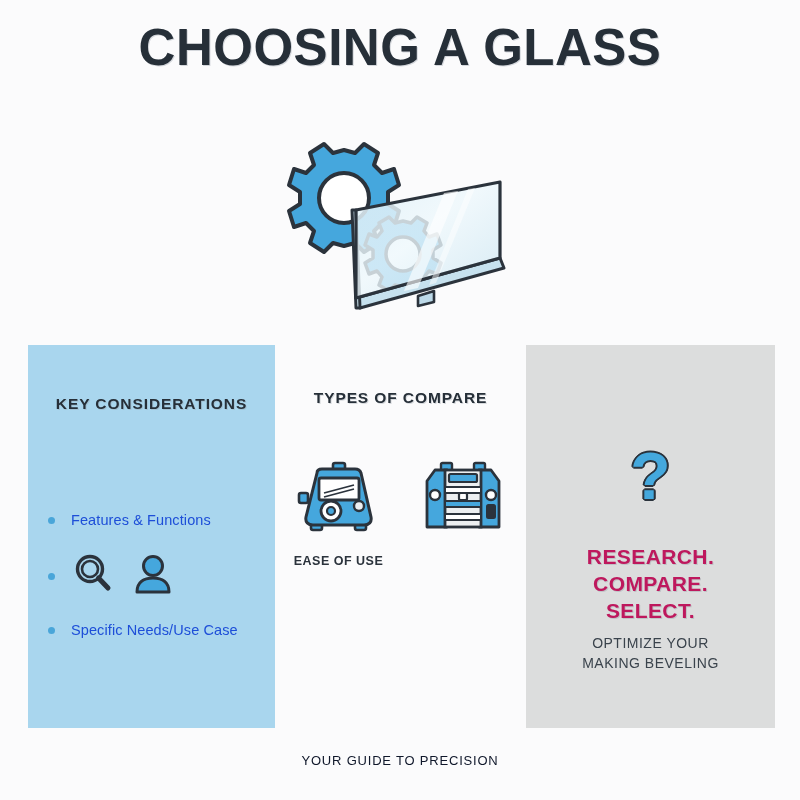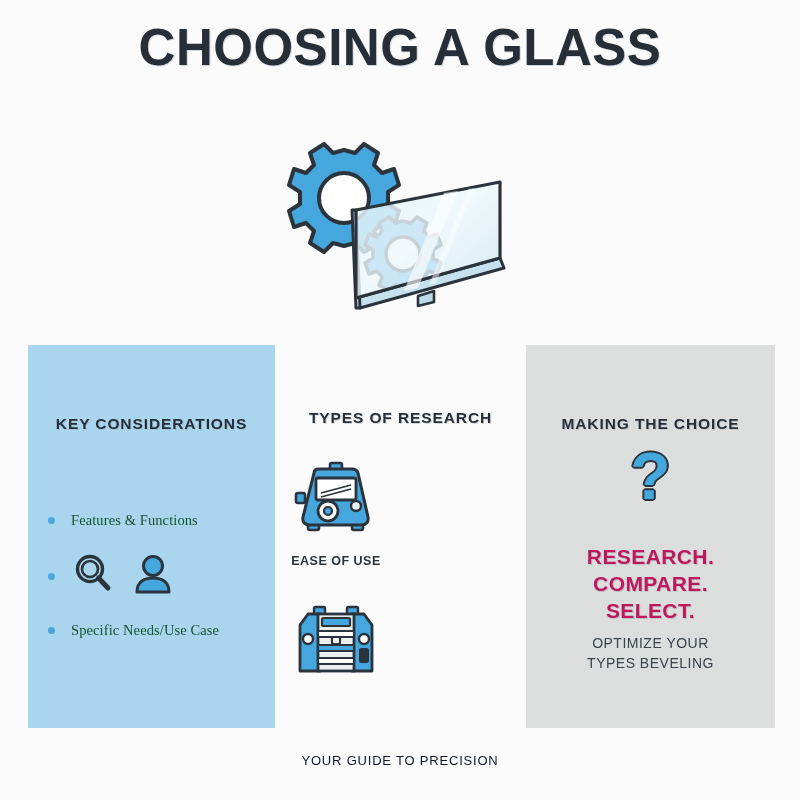--- a/index.html
+++ b/index.html
@@ -72,21 +72,20 @@
   .panel-heading {
     position: absolute;
     left: 0;
     width: 100%;
     text-align: center;
     font-size: 15.5px;
     font-weight: bold;
     letter-spacing: 0.9px;
     color: #262f38;
     text-shadow: 1px 1px 0 rgba(150,158,166,0.35);
-    margin-top: 20px;
   }
   .panel-left .panel-heading { top: 50px; }
   .panel-mid .panel-heading  { top: 44px; }
   .panel-right .panel-heading{ top: 50px; }
 
   
   .bullets {
     position: absolute;
     left: 20px;
     top: 160px;
@@ -101,42 +100,40 @@
   .bullet-dot {
     width: 7px;
     height: 7px;
     border-radius: 50%;
     background: #4aa6d9;
     flex: 0 0 auto;
     margin-right: 16px;
   }
   .bullet-text {
     font-size: 14.5px;
-    color: #14532d;
+    color: #1d4ed8;
     letter-spacing: 0.1px;
     white-space: nowrap;
-    font-family: Liberation Serif, serif;
   }
   .bullet-icons {
     display: flex;
     align-items: center;
     gap: 18px;
   }
   .bullet-row.icons { min-height: 54px; margin-bottom: 12px; }
 
   
   .machines {
     position: absolute;
     left: 0;
     top: 112px;
     width: 100%;
     display: flex;
     justify-content: center;
     gap: 32px;
-    flex-direction: column;
   }
   .machine {
     width: 92px;
     display: flex;
     flex-direction: column;
     align-items: center;
   }
   .machine-art {
     height: 80px;
     display: flex;
@@ -293,21 +290,21 @@
 
       <div class="bullet-row">
         <span class="bullet-dot"></span>
         <span class="bullet-text">Specific Needs/Use Case</span>
       </div>
 
     </div>
   </div>
 
   <div class="panel panel-mid">
-    <div class="panel-heading">TYPES OF RESEARCH</div>
+    <div class="panel-heading">TYPES OF COMPARE</div>
 
     <div class="machines">
 
       <div class="machine">
         <div class="machine-art">
           <svg width="84" height="76" viewBox="0 0 84 76" xmlns="http://www.w3.org/2000/svg">
 
             <rect x="36" y="2" width="12" height="8" rx="2" fill="#45a7dd" stroke="#2b333c" stroke-width="2.6"></rect>
 
             <rect x="2" y="32" width="9" height="10" rx="2" fill="#45a7dd" stroke="#2b333c" stroke-width="2.6"></rect>
@@ -356,31 +353,30 @@
             <circle cx="70" cy="34" r="5" fill="#ffffff" stroke="#2b333c" stroke-width="2.4"></circle>
             <rect x="66" y="44" width="8" height="13" rx="1.5" fill="#2b333c" stroke="#2b333c" stroke-width="2"></rect>
           </svg>
         </div>
       </div>
 
     </div>
   </div>
 
   <div class="panel panel-right">
-    <div class="panel-heading">MAKING THE CHOICE</div>
 
     <div class="qmark">?</div>
 
     <div class="cta">
       <span class="line">RESEARCH.</span>
       <span class="line">COMPARE.</span>
       <span class="line">SELECT.</span>
     </div>
 
     <div class="subcta">
       <span class="line">OPTIMIZE YOUR</span>
-      <span class="line">TYPES BEVELING</span>
+      <span class="line">MAKING BEVELING</span>
     </div>
   </div>
 
   <div class="footer">YOUR GUIDE TO PRECISION</div>
 
 </div>
 
 </body></html>

